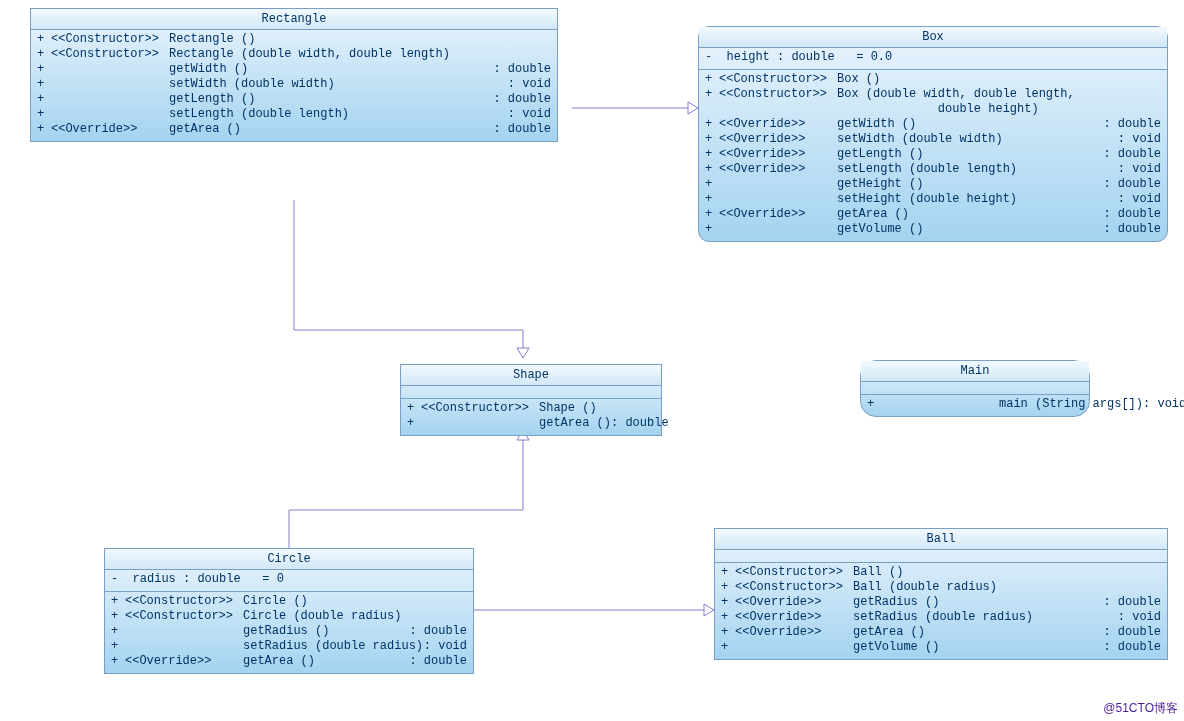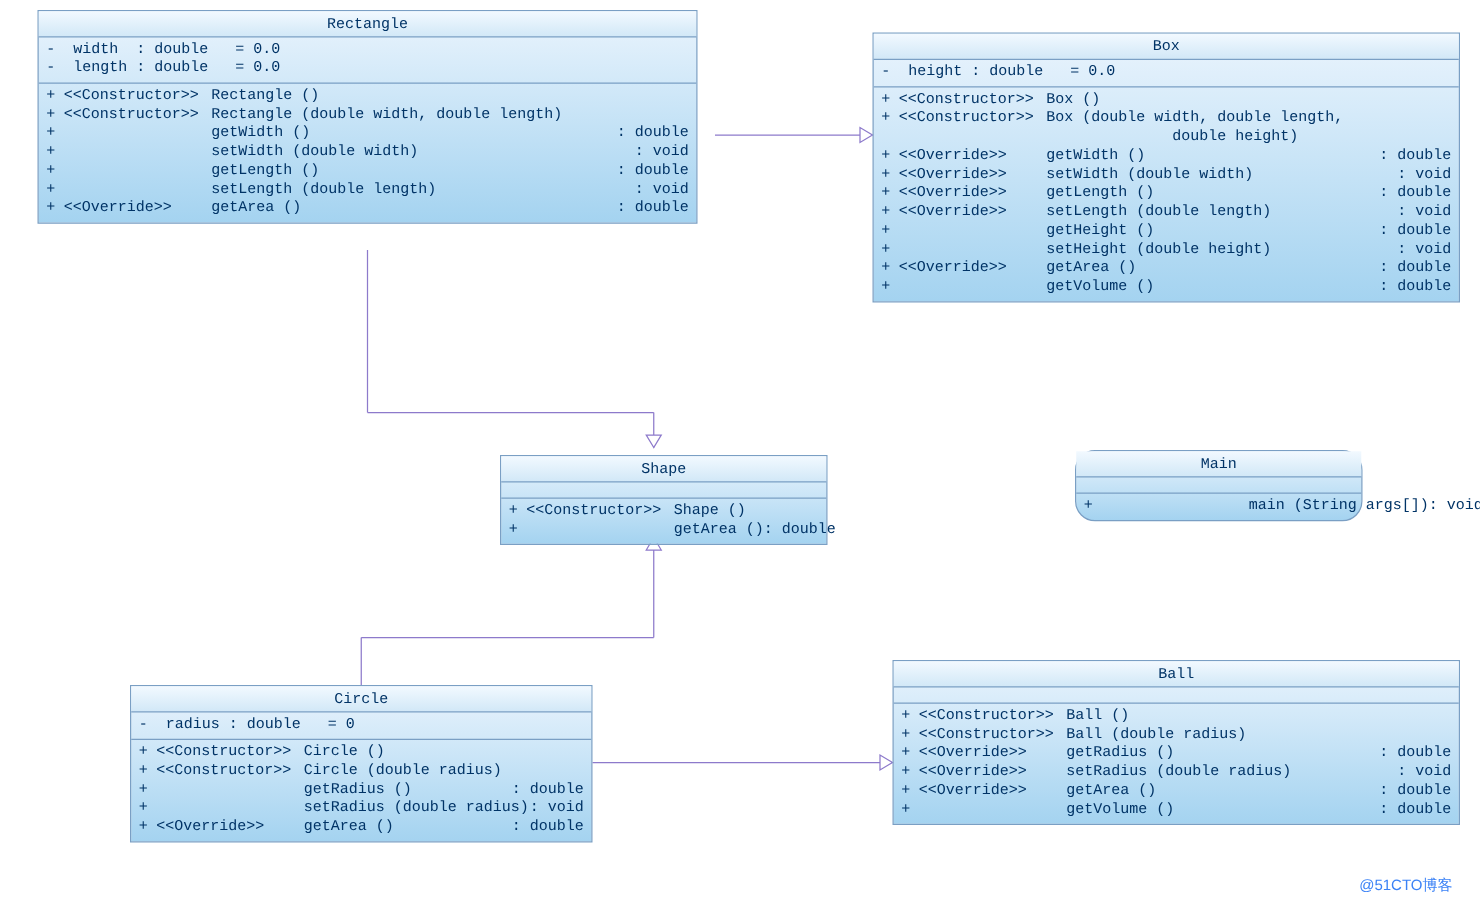--- a/index.html
+++ b/index.html
@@ -6,21 +6,21 @@
   .stage{position:relative;width:1184px;height:721px;}
   .cls{position:absolute;border:1px solid #7a9fc4;background:linear-gradient(#eaf4fd,#a4d3f0);box-sizing:border-box;}
   .title{text-align:center;font-size:12px;padding:3px 0;border-bottom:1px solid #7a9fc4;background:linear-gradient(#f2f9ff,#d2e8f7);}
   .sect{border-bottom:1px solid #7a9fc4;padding:2px 6px 4px 6px;}
   .sect:last-child{border-bottom:none;}
   .row{display:flex;white-space:pre;line-height:15px;}
   .vis{width:14px;flex:0 0 14px;}
   .ster{width:118px;flex:0 0 118px;}
   .sig{flex:1 1 auto;}
   .ret{flex:0 0 auto;}
-  .watermark{position:absolute;right:22px;bottom:4px;font-family:sans-serif;font-size:12px;color:#3b82f6;}
+  .watermark{position:absolute;right:6px;bottom:4px;font-family:sans-serif;font-size:12px;color:#4c1d95;}
   svg.edges{position:absolute;left:0;top:0;width:1184px;height:721px;pointer-events:none;}
   svg.edges line{stroke:#8d7acb;stroke-width:1;}
   svg.edges polygon{fill:#fff;stroke:#8d7acb;stroke-width:1;}
 </style>
 </head>
 <body>
 <div class="stage">
 
 <svg class="edges">
       <line x1="294" y1="200" x2="294" y2="330"></line>
@@ -34,34 +34,30 @@
       <line x1="523" y1="510" x2="523" y2="430"></line>
       <polygon points="523 430 529 440 517 440"></polygon>
       <line x1="714" y1="610" x2="474" y2="610"></line>
       <polygon points="714 610 704 616 704 604"></polygon>
     </svg>
 
 <div id="classes-root">
       <div class="cls" style="left: 30px; top: 8px; width: 528px;">
         <div class="title">Rectangle</div>
         <div class="sect">
-          <div class="row">-  width  : double   = 0.0</div>
-          <div class="row">-  length : double   = 0.0</div>
-        </div>
-        <div class="sect">
           <div class="row"><span class="vis">+</span><span class="ster">&lt;&lt;Constructor&gt;&gt;</span><span class="sig">Rectangle ()</span><span class="ret"></span></div>
           <div class="row"><span class="vis">+</span><span class="ster">&lt;&lt;Constructor&gt;&gt;</span><span class="sig">Rectangle (double width, double length)</span><span class="ret"></span></div>
           <div class="row"><span class="vis">+</span><span class="ster"></span><span class="sig">getWidth ()</span><span class="ret">: double</span></div>
           <div class="row"><span class="vis">+</span><span class="ster"></span><span class="sig">setWidth (double width)</span><span class="ret">: void</span></div>
           <div class="row"><span class="vis">+</span><span class="ster"></span><span class="sig">getLength ()</span><span class="ret">: double</span></div>
           <div class="row"><span class="vis">+</span><span class="ster"></span><span class="sig">setLength (double length)</span><span class="ret">: void</span></div>
           <div class="row"><span class="vis">+</span><span class="ster">&lt;&lt;Override&gt;&gt;</span><span class="sig">getArea ()</span><span class="ret">: double</span></div>
         </div>
       </div>
-      <div class="cls" style="left: 698px; top: 26px; width: 470px;">
+      <div class="cls" style="left: 698px; top: 26px; width: 470px; border-radius: 11px;">
         <div class="title">Box</div>
         <div class="sect">
           <div class="row">-  height : double   = 0.0</div>
         </div>
         <div class="sect">
           <div class="row"><span class="vis">+</span><span class="ster">&lt;&lt;Constructor&gt;&gt;</span><span class="sig">Box ()</span><span class="ret"></span></div>
           <div class="row"><span class="vis">+</span><span class="ster">&lt;&lt;Constructor&gt;&gt;</span><span class="sig">Box (double width, double length,</span><span class="ret"></span></div>
           <div class="row"><span class="vis"></span><span class="ster"></span><span class="sig">              double height)</span><span class="ret"></span></div>
           <div class="row"><span class="vis">+</span><span class="ster">&lt;&lt;Override&gt;&gt;</span><span class="sig">getWidth ()</span><span class="ret">: double</span></div>
           <div class="row"><span class="vis">+</span><span class="ster">&lt;&lt;Override&gt;&gt;</span><span class="sig">setWidth (double width)</span><span class="ret">: void</span></div>

